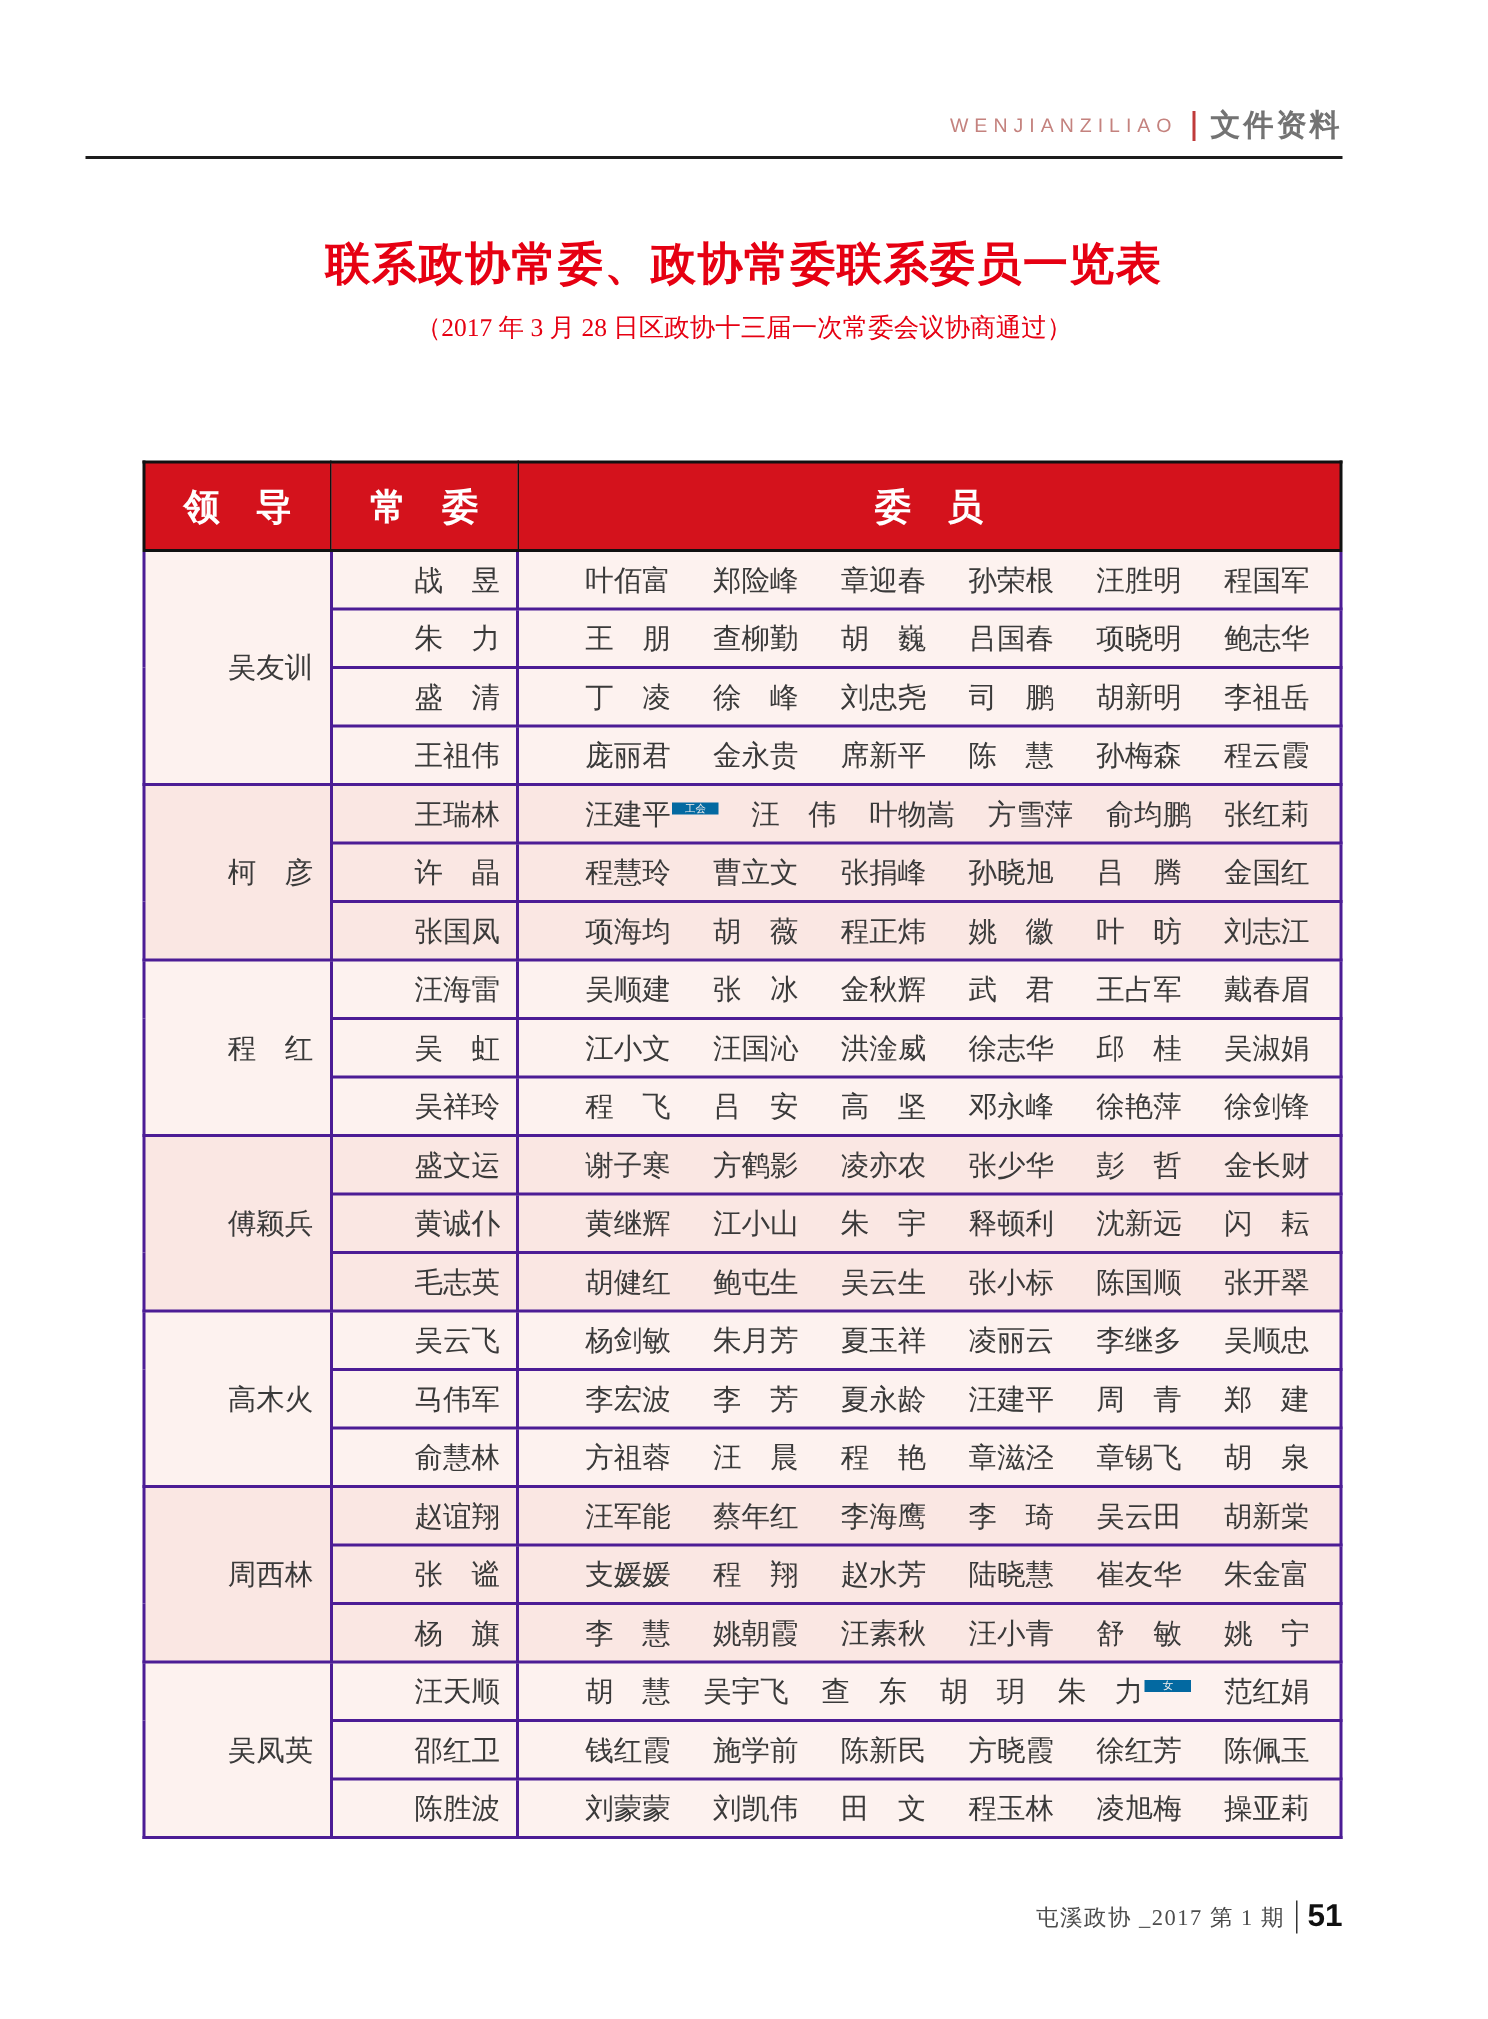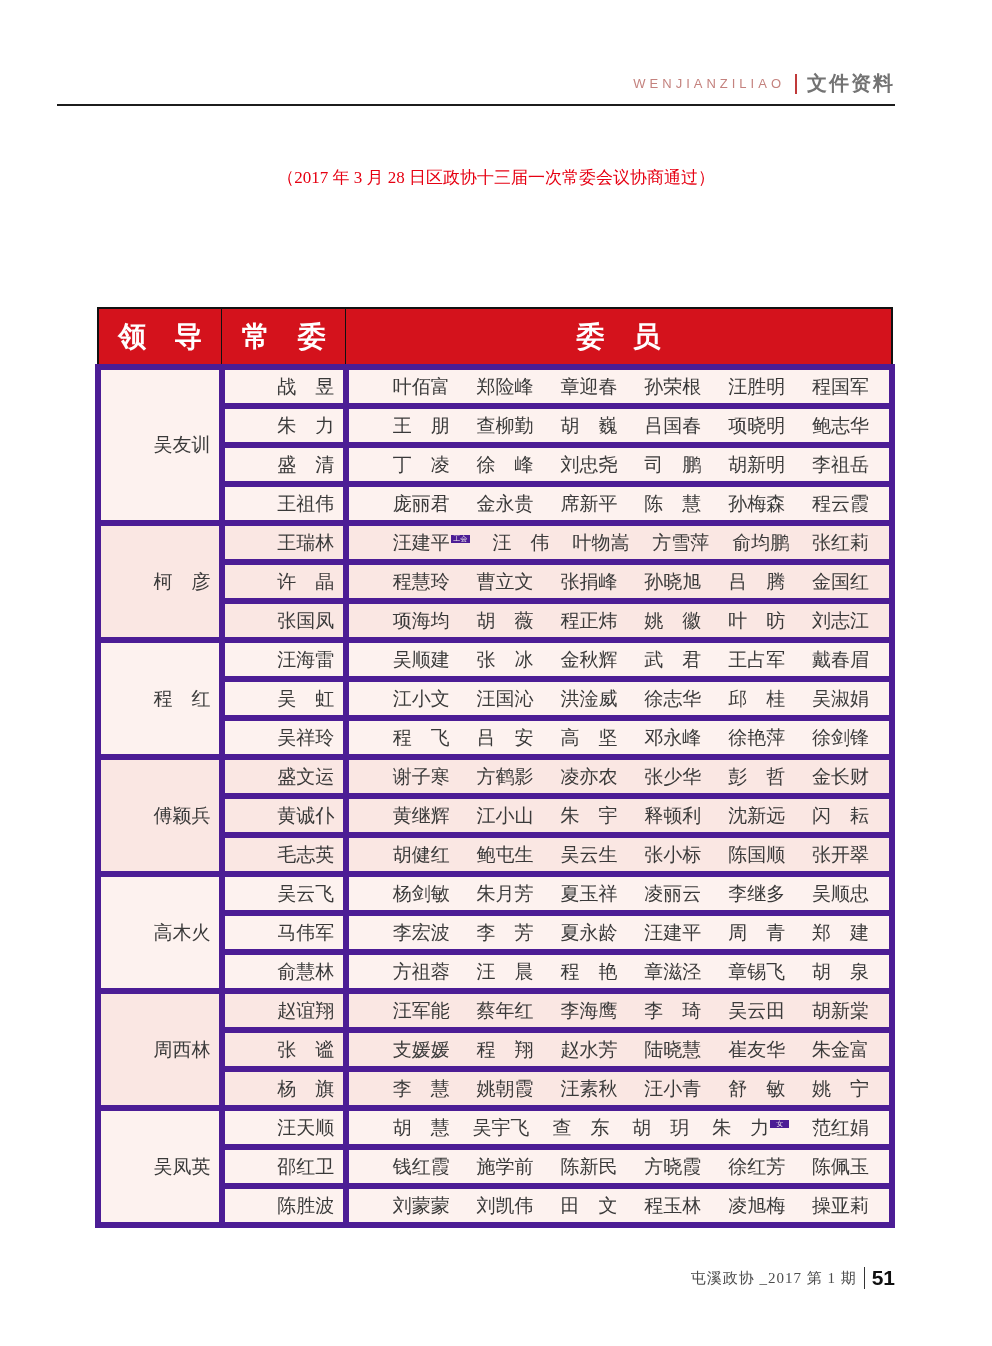--- a/index.html
+++ b/index.html
@@ -38,42 +38,42 @@
   }
   .subtitle { margin-top:10px; font-size:17px; color:#e60012; }
   
   table.roster {
     position:absolute; top:307px; left:95px;
     width:800px; border-collapse:collapse;
     border:2px solid #111;
   }
   table.roster th {
     background:#d4121c; color:#ffffff;
-    font-size:28px; font-weight:bold;
+    font-size:24px; font-weight:bold;
     height:59px; border:1px solid #111; border-bottom:2px solid #111;
     text-align:center;
   }
   table.roster td {
-    border:6px solid #4c1d95; height:39px;
+    border:2px solid #4c1d95; height:39px;
     text-align:center; font-size:19px; color:#3a3a3a;
     vertical-align:middle;
     padding-left:44px;
   }
   tr.g-odd td { background:#fdf2ef; }
   tr.g-even td { background:#fae7e3; }
   td.leader-cell, td.changwei-cell { font-size:20px; }
   td.members-cell { padding:0 20px; }
   .members-row {
     display:flex; justify-content:space-between; align-items:center; width:100%;
   }
   .member { white-space:nowrap; position:relative; }
   sup.note {
     display:inline-block; vertical-align:super;
-    background:#4c1d95; color:#f4efee;
-    font-size:7px; line-height:8px; width:19px;
+    background:#0369a1; color:#f4efee;
+    font-size:7px; line-height:8px; width:31px;
     word-break:break-all; text-align:center;
     margin-left:1px;
   }
   
   .footer {
     position:absolute; top:1266px; right:97px;
     display:flex; align-items:center; gap:7px;margin-left:32px;
   }
   .footer .journal { font-size:15px; color:#4c4c4c; letter-spacing:1px; }
   .footer .page-sep { width:1px; height:22px; background:#333; }
@@ -88,20 +88,21 @@
 <div class="page">
 
   <div class="masthead">
     <span class="pinyin">WENJIANZILIAO</span>
     <span class="bar"></span>
     <span class="section">文件资料</span>
   </div>
   <div class="rule"></div>
 
   <div class="title-block">
+    <div class="title-line">联系政协常委、政协常委联系委员一览表</div>
     <div class="subtitle">（2017 年 3 月 28 日区政协十三届一次常委会议协商通过）</div>
   </div>
 
   <table class="roster">
     <colgroup>
       <col style="width:125px">
         <col style="width:125px">
         <col style="width:550px">
     </colgroup>
     <thead>

